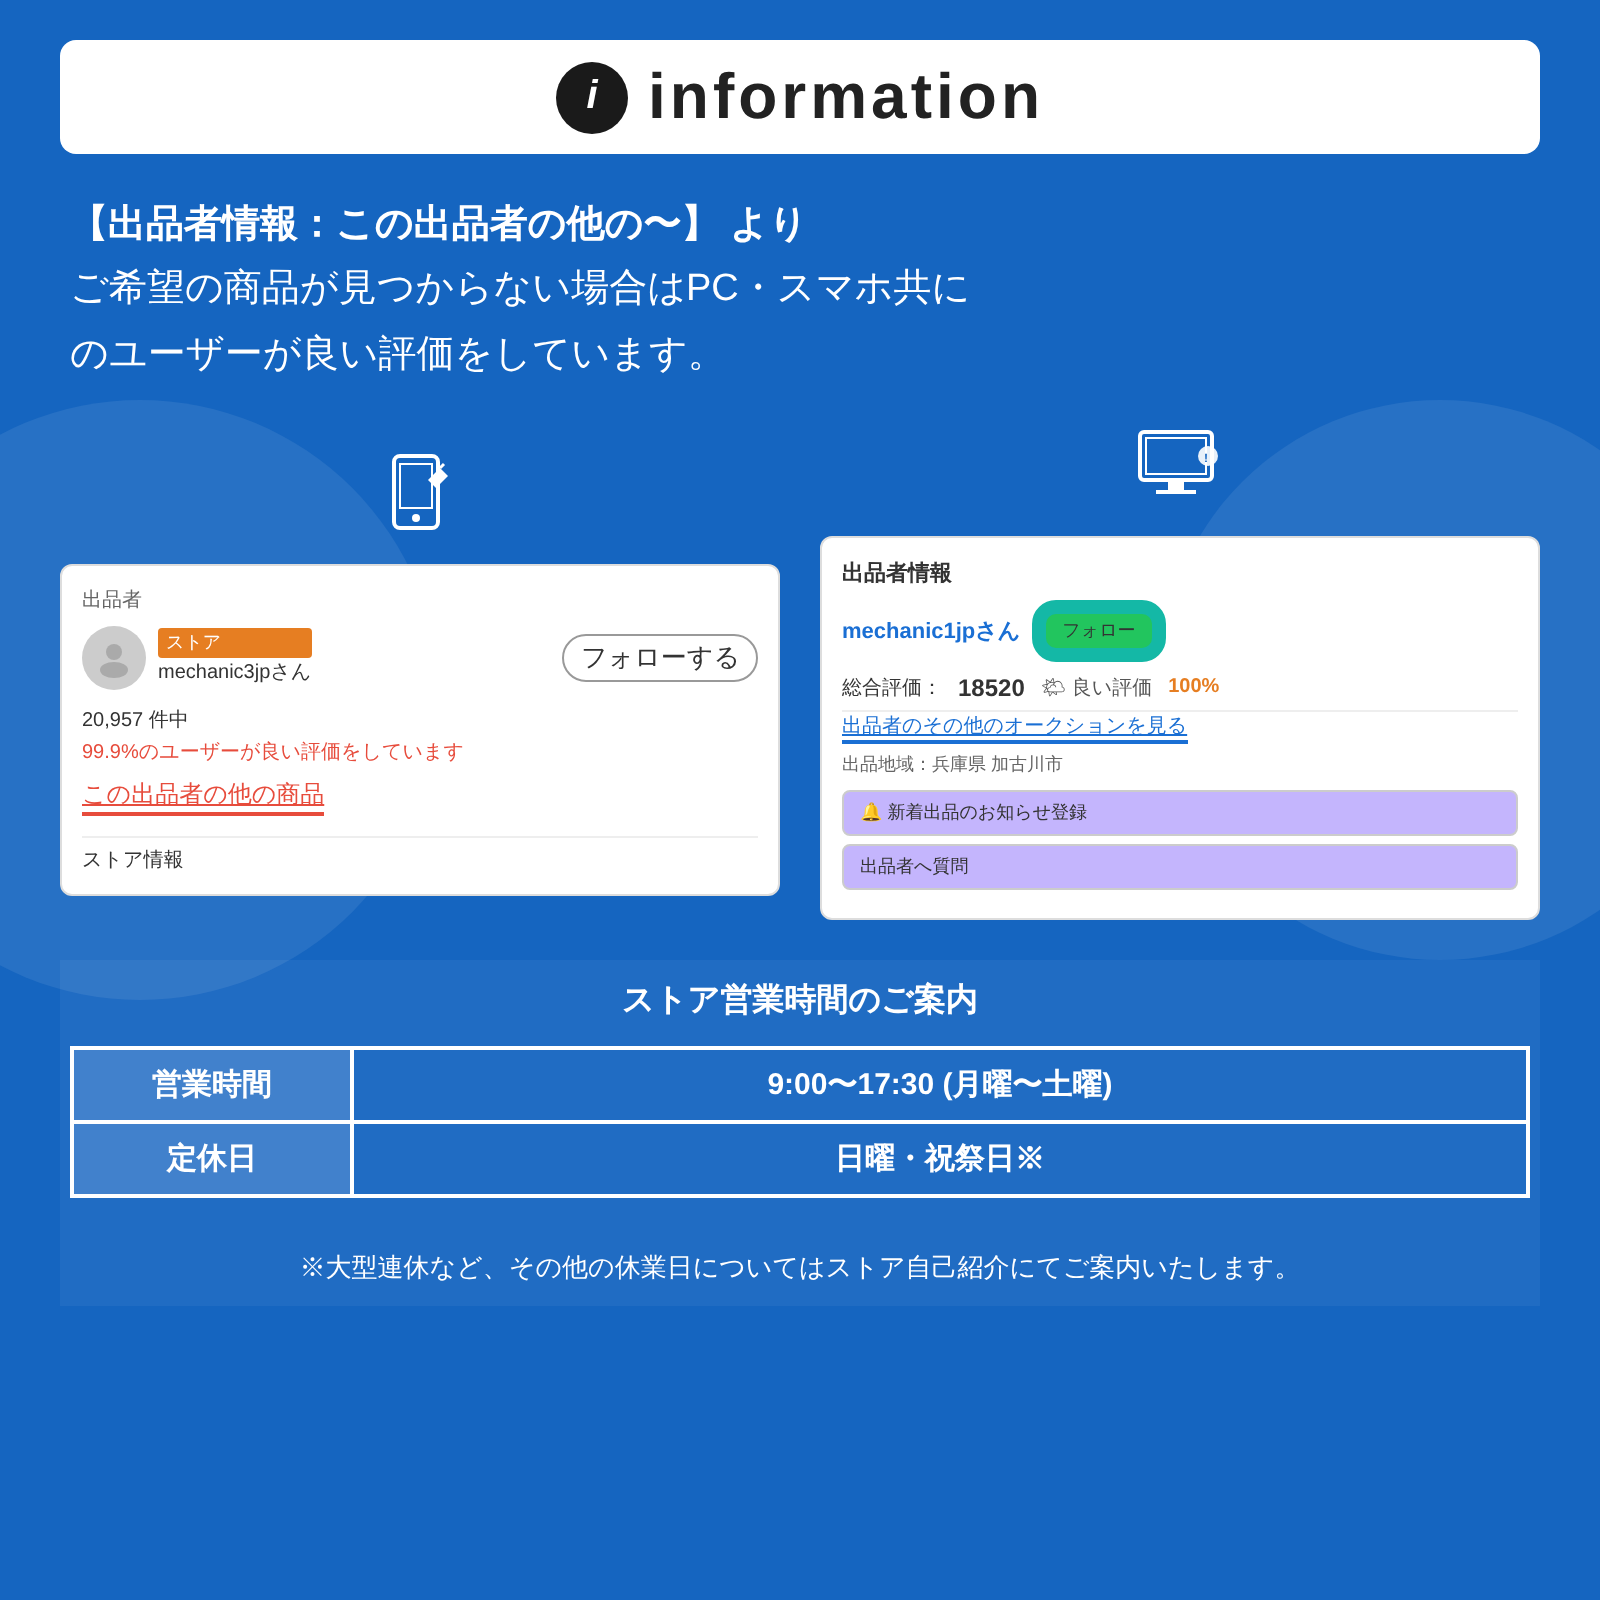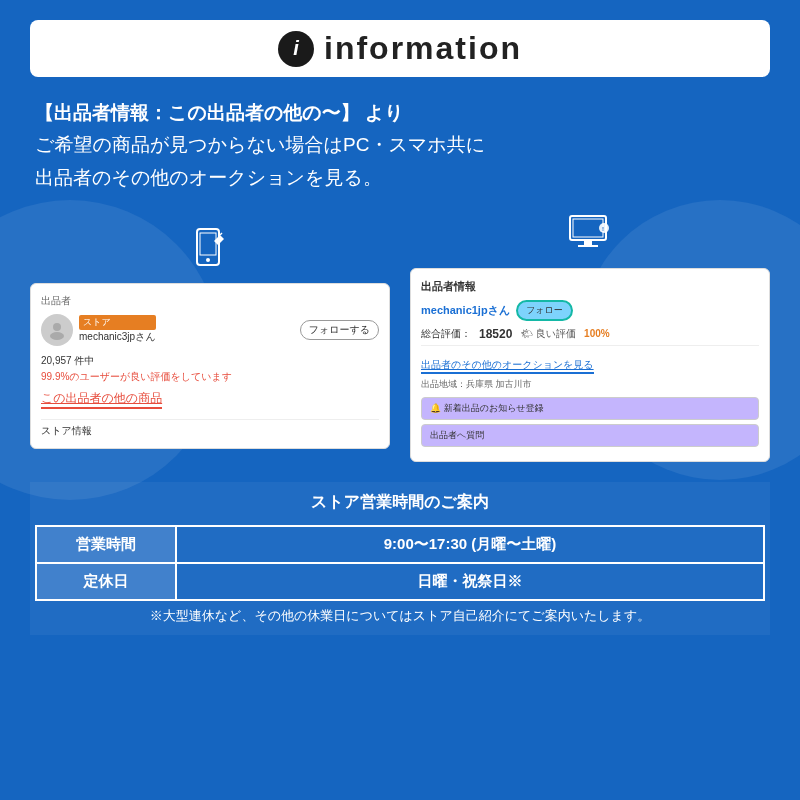--- a/index.html
+++ b/index.html
@@ -153,21 +153,21 @@
     .seller-name {
       font-size: 10px;
       color: #333;
     }
 
     .follow-btn {
       margin-left: auto;
       border: 1px solid #999;
       border-radius: 12px;
       padding: 2px 8px;
-      font-size: 10px;
+      font-size: 13px;
       color: #333;
       background: white;
     }
 
     .mock-panel .count-line {
       font-size: 10px;
       color: #333;
       margin-bottom: 2px;
     }
 
@@ -209,34 +209,34 @@
       margin-bottom: 6px;
     }
 
     .right-seller-name {
       font-size: 11px;
       color: #1a6fd4;
       font-weight: bold;
     }
 
     .follow-btn-right {
-      border: 2px solid #14b8a6;
+      border: 7px solid #14b8a6;
       border-radius: 12px;
       padding: 2px 8px;
       font-size: 9px;
       color: #333;
-      background: #7dd3fc;
+      background: #22c55e;
     }
 
     .rating-row {
       display: flex;
       align-items: center;
       gap: 8px;
       font-size: 10px;
-      margin-bottom: 12px;
+      margin-bottom: 0;
       border-bottom: 1px solid #eee;
       padding-bottom: 4px;
     }
 
     .rating-number {
       font-size: 12px;
       font-weight: bold;
       color: #333;
     }
 
@@ -289,21 +289,21 @@
       color: white;
       font-size: 16px;
       font-weight: bold;
       text-align: center;
       margin-bottom: 12px;
     }
 
     .hours-table {
       width: 100%;
       border-collapse: collapse;
-      margin-bottom: 6px;
+      margin-bottom: 26px;
       padding-left: 15px;
     }
 
     .hours-table td {
       border: 2px solid white;
       padding: 8px 14px;
       color: white;
       font-size: 15px;
     }
 
@@ -340,21 +340,21 @@
       <span>i</span>
     </div>
     <div class="header-title">information</div>
   </div>
 
   <div class="description">
     <div>
       <span class="highlight">【出品者情報：この出品者の他の〜】 より</span>
     </div>
     <div>ご希望の商品が見つからない場合はPC・スマホ共に</div>
-    <div>出品者のその他のオークションを見る。</div>
+    <div>のユーザーが良い評価をしています。</div>
   </div>
 
   <div class="screenshots-row">
 
     <div class="screenshot-item">
       <div class="device-icon">
         <svg width="36" height="40" viewBox="0 0 36 40" fill="white">
           <rect x="5" y="2" width="22" height="36" rx="3" fill="none" stroke="white" stroke-width="2"></rect>
           <rect x="8" y="6" width="16" height="22" fill="none" stroke="white" stroke-width="1"></rect>
           <circle cx="16" cy="33" r="2" fill="white"></circle>

